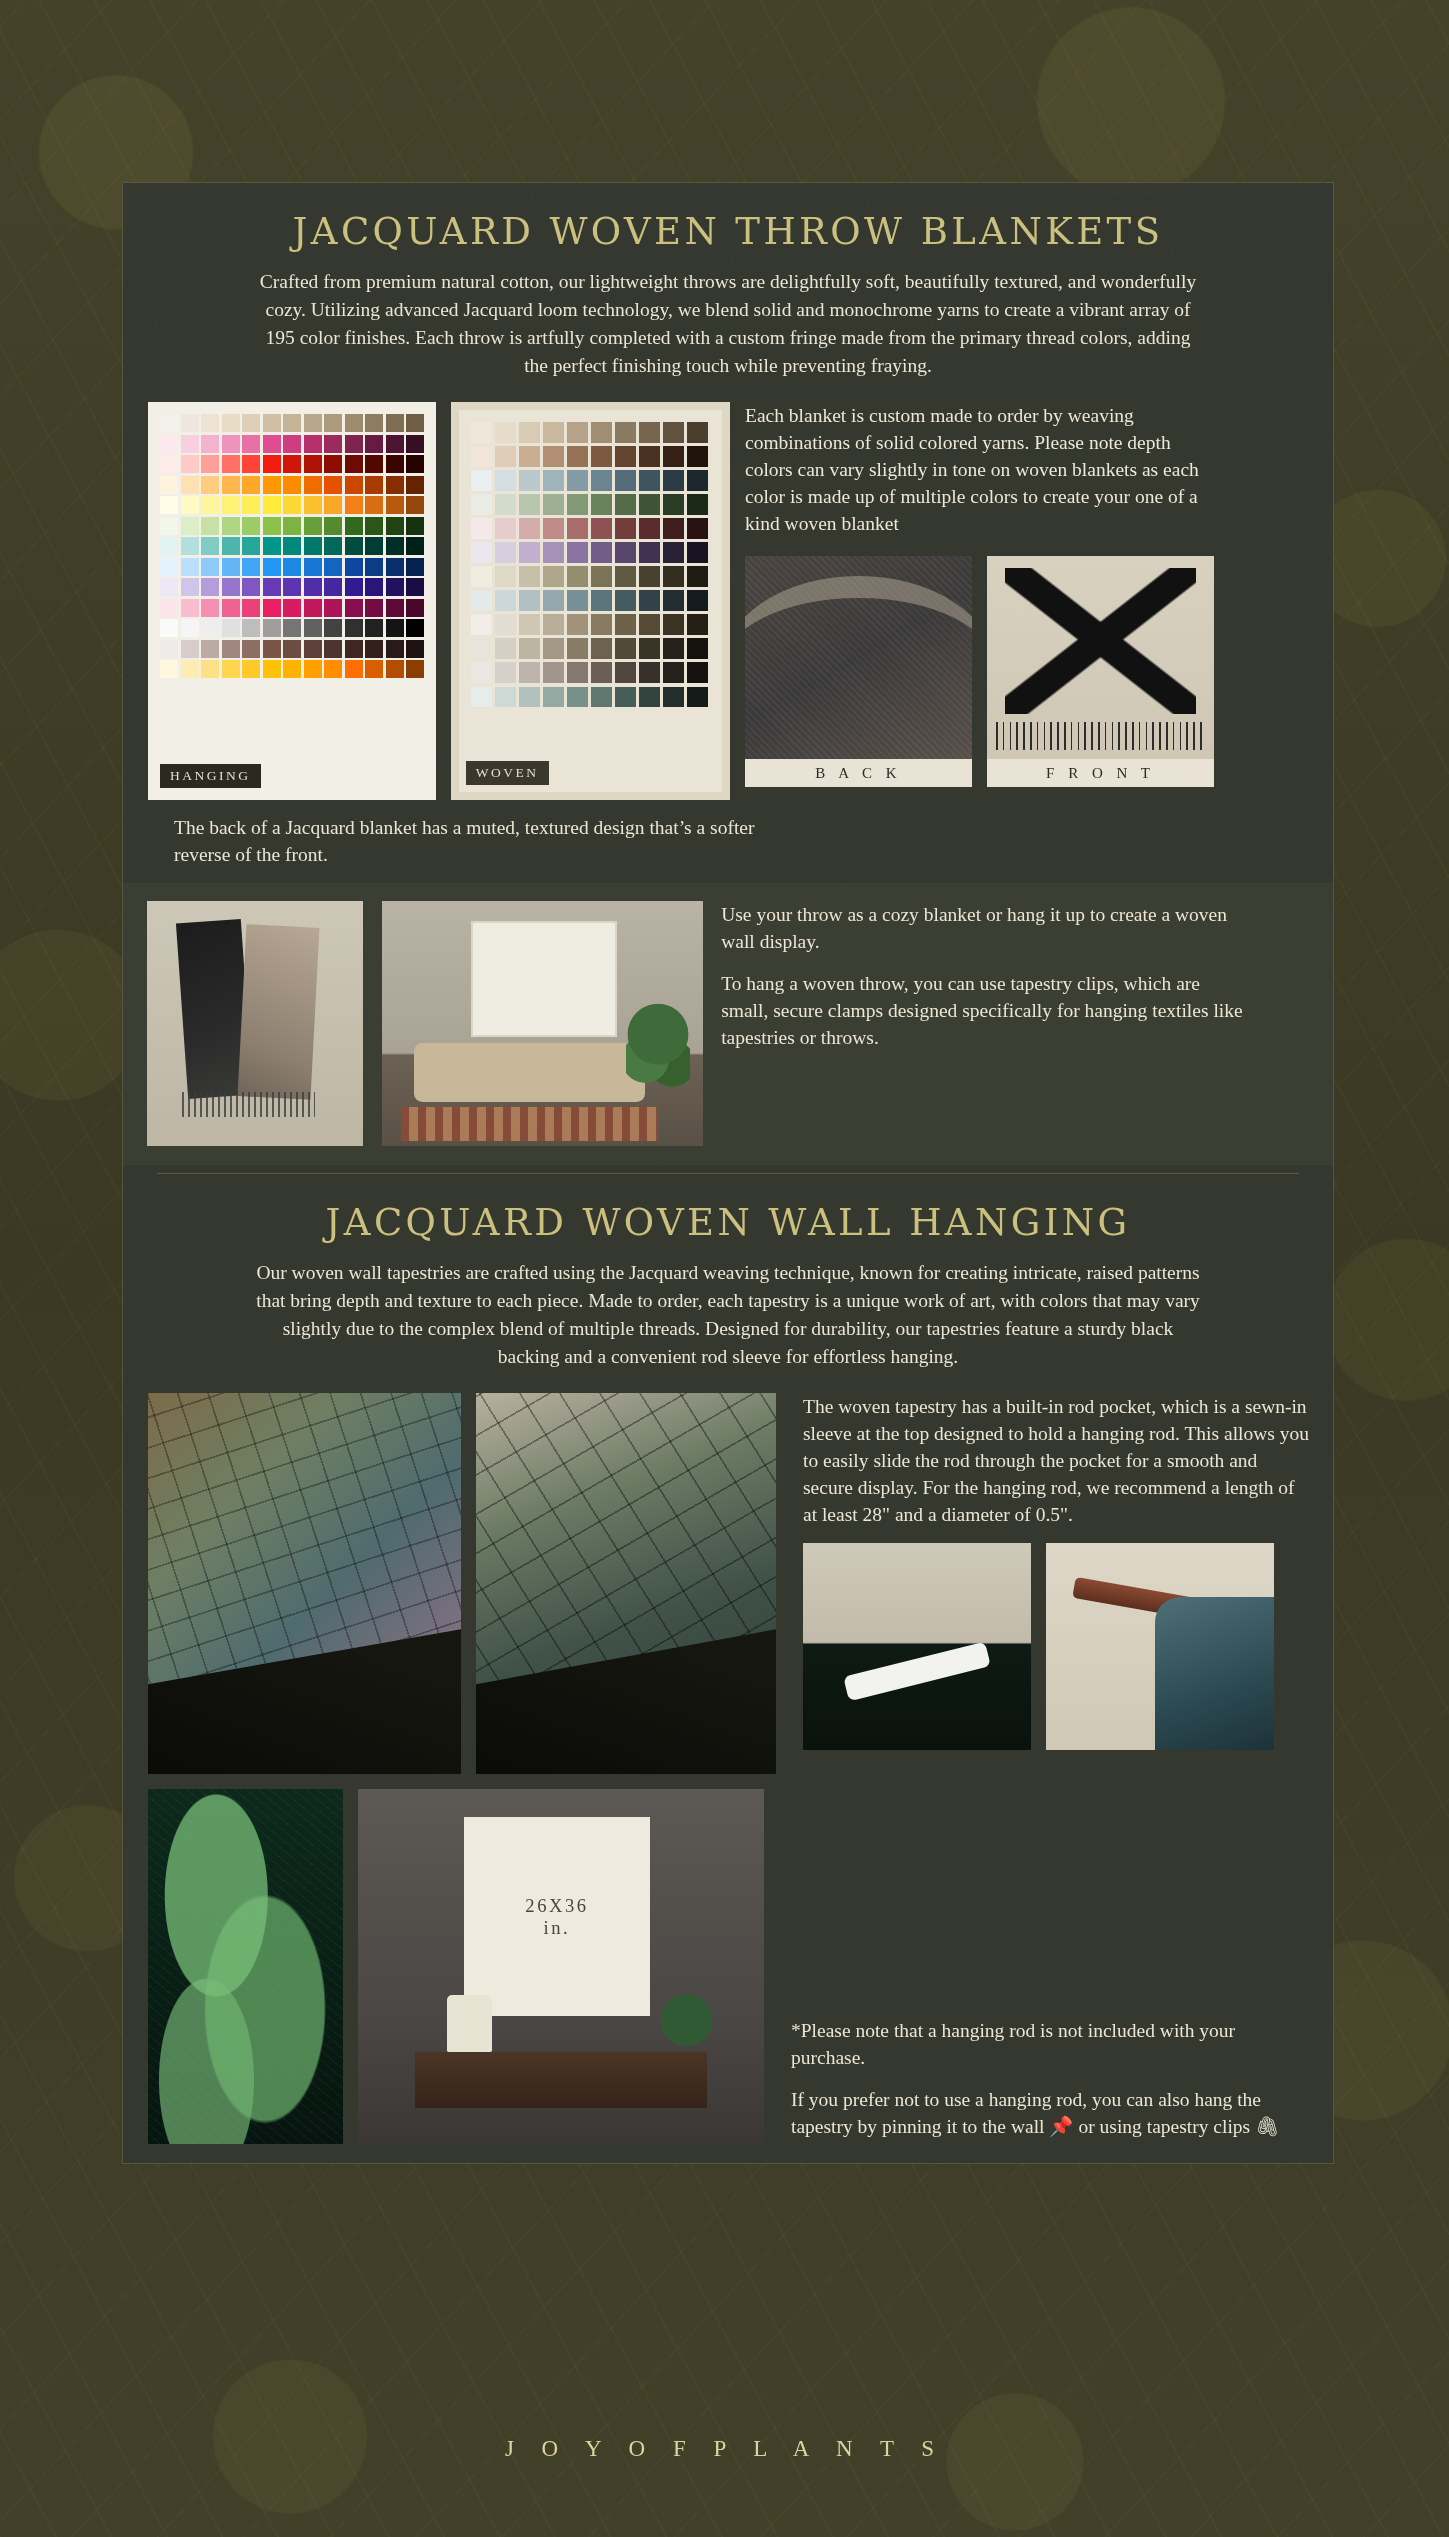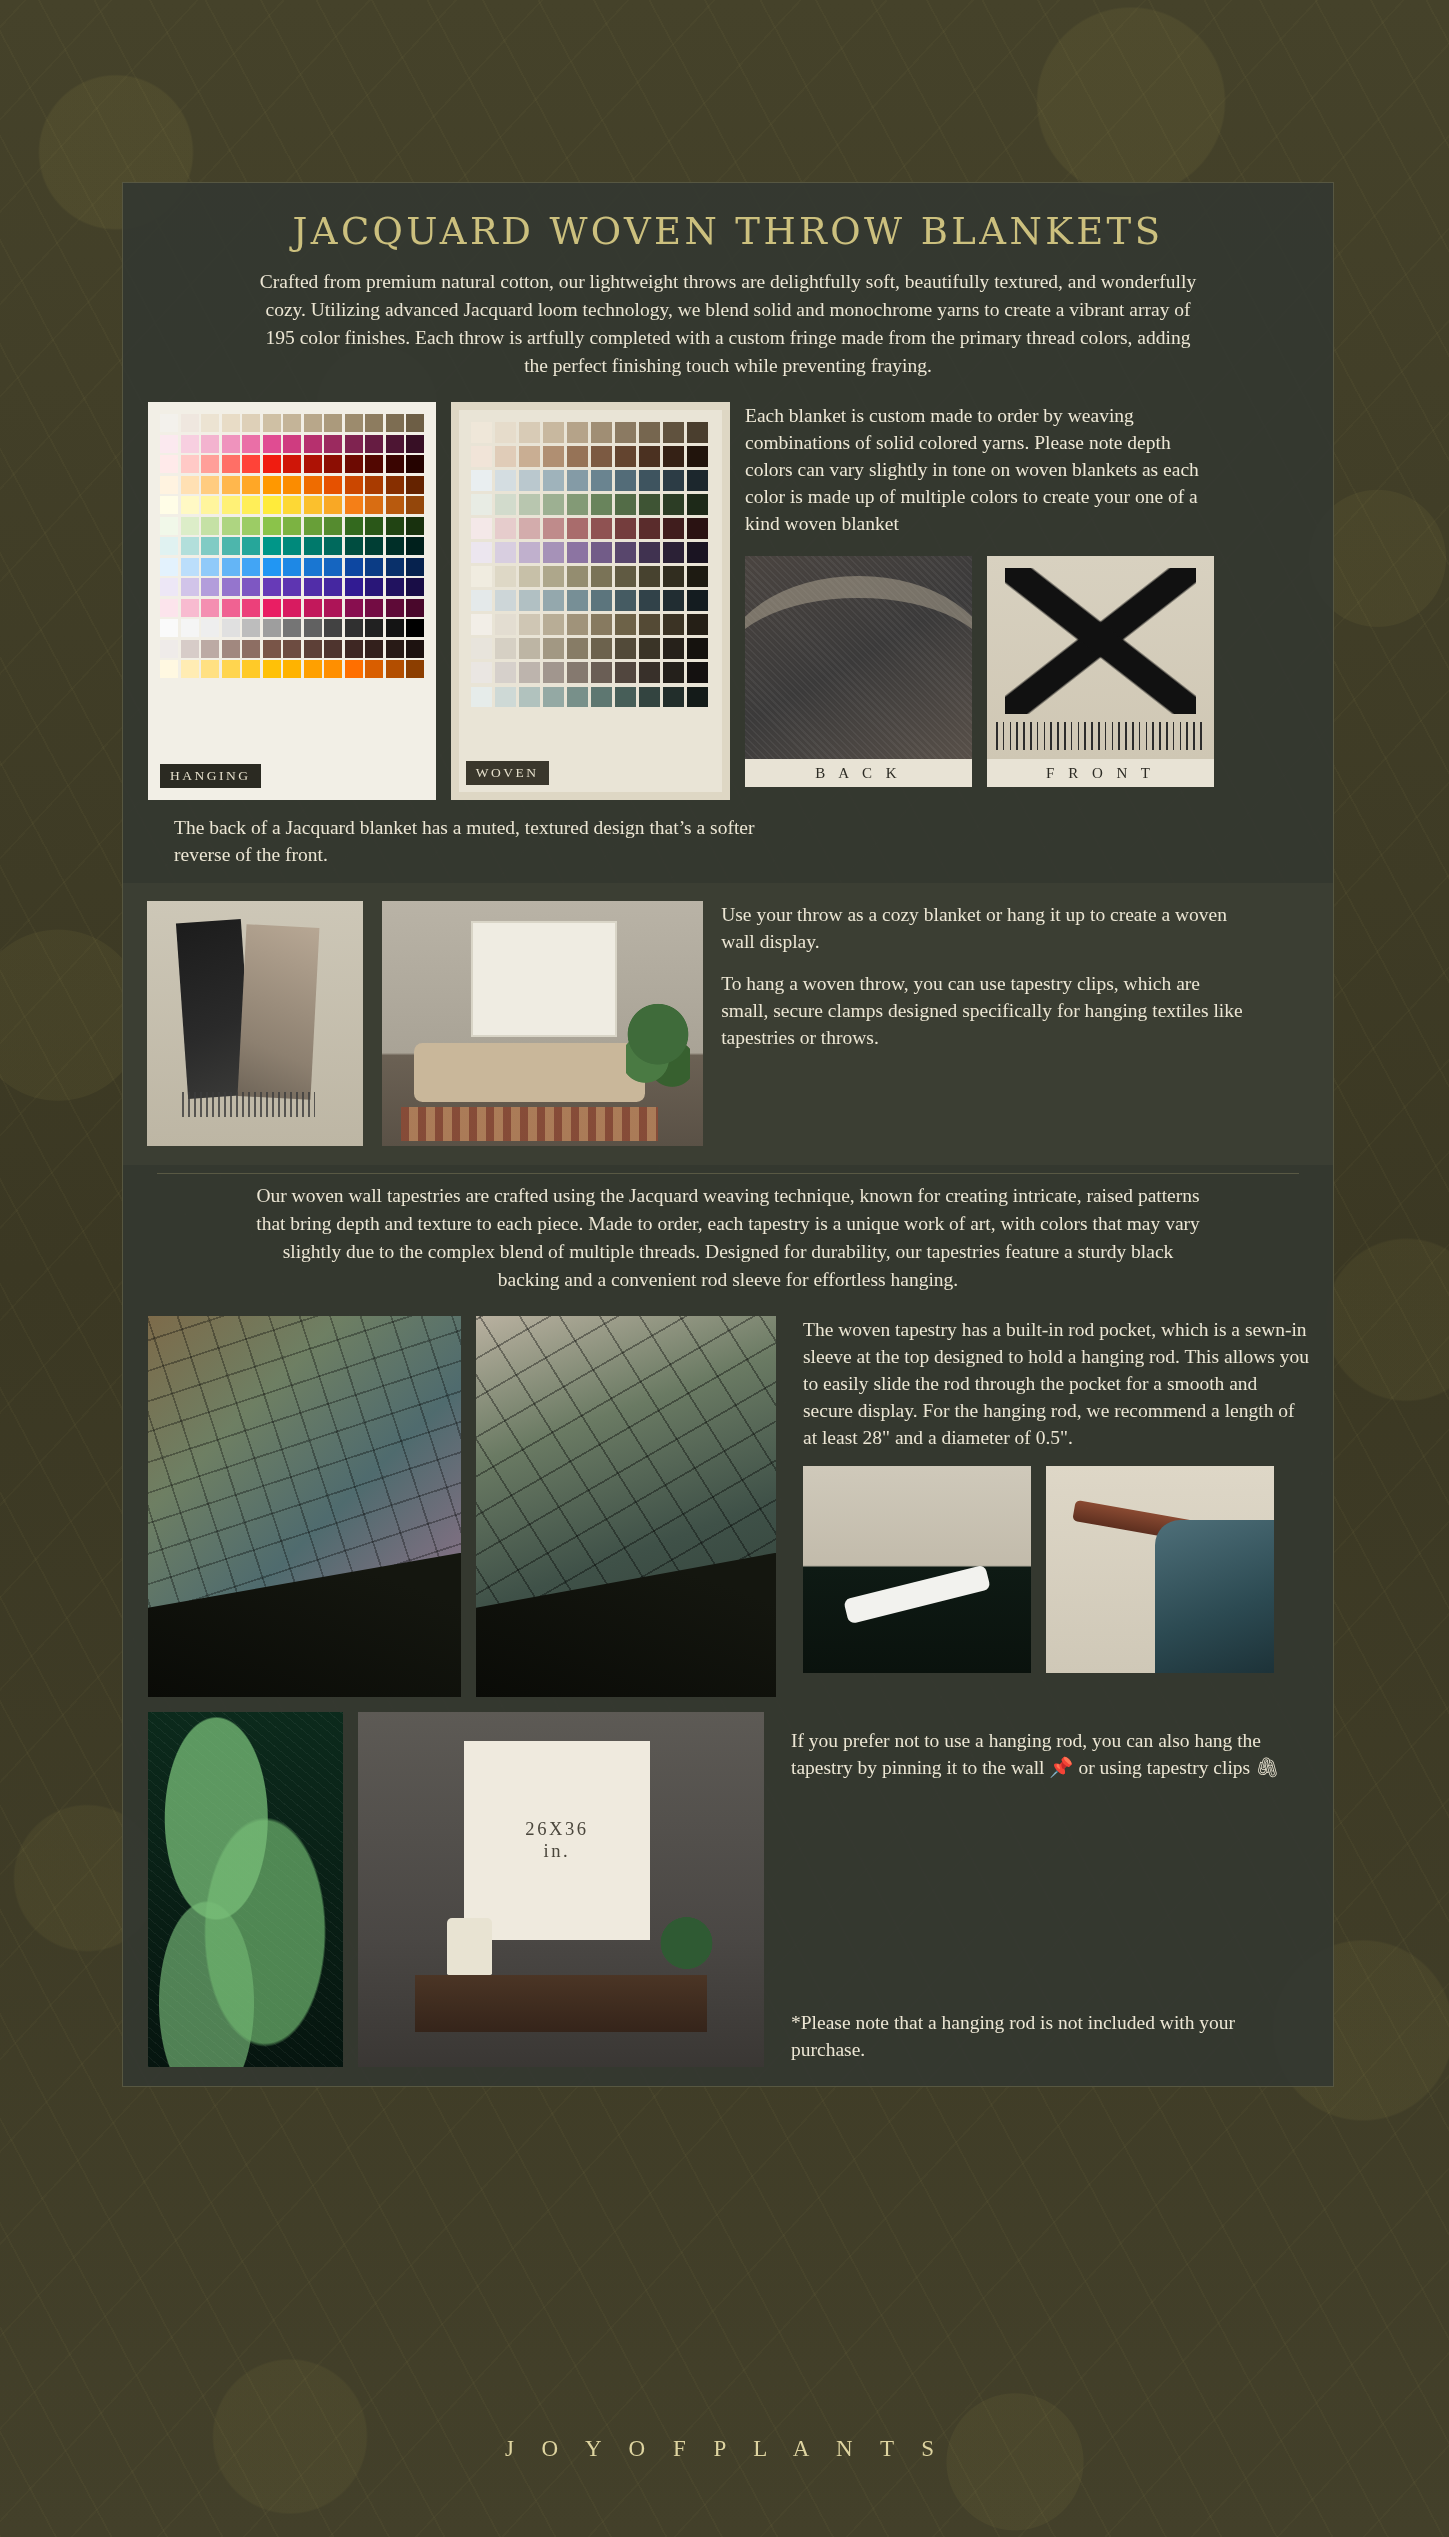--- a/index.html
+++ b/index.html
@@ -654,20 +654,21 @@
           </div>
       </div>
       <div style="width:524px;">
         <div class="small-note">Use your throw as a cozy blanket or hang it up to create a woven wall display.</div>
         <div class="small-note" style="margin-top:15px;">To hang a woven throw, you can use tapestry clips, which are small, secure clamps designed specifically for hanging textiles like tapestries or throws.</div>
       </div>
     </div>
 
     <div class="divider"></div>
 
+    <div class="sect-title">JACQUARD WOVEN WALL HANGING</div>
     <div class="para">Our woven wall tapestries are crafted using the Jacquard weaving technique, known for creating intricate, raised patterns that bring depth and texture to each piece. Made to order, each tapestry is a unique work of art, with colors that may vary slightly due to the complex blend of multiple threads. Designed for durability, our tapestries feature a sturdy  black backing and a convenient rod sleeve for effortless hanging.</div>
 
     <div class="row" style="margin-top:22px; padding-left:25px;">
       <div class="photo" style="width:313px;height:381px;">
         <div class="scene">
             <div class="tile-art"></div>
             <div class="fold"></div>
           </div>
       </div>
       <div class="photo" style="width:300px;height:381px;">
@@ -703,22 +704,22 @@
           <div class="canvas">
             <span>26X36</span>
             <span>in.</span>
           </div>
           <div class="lamp"></div>
             <div class="greens"></div>
             <div class="console"></div>
         </div>
       </div>
       <div style="width:508px; padding-left:12px;">
+        <div class="small-note" style="margin-top:228px;">*Please note that a hanging rod is not included with your purchase.</div>
         <div class="small-note" style="margin-top:15px;">If you prefer not to use a hanging rod, you can also hang the tapestry by pinning it to the wall 📌 or using tapestry clips 🖇</div>
-        <div class="small-note" style="margin-top:228px;">*Please note that a hanging rod is not included with your purchase.</div>
       </div>
     </div>
 
   </div>
 
   <div class="footer-brand">J O Y   O F   P L A N T S</div>
 </div>
 
 
 </body></html>

